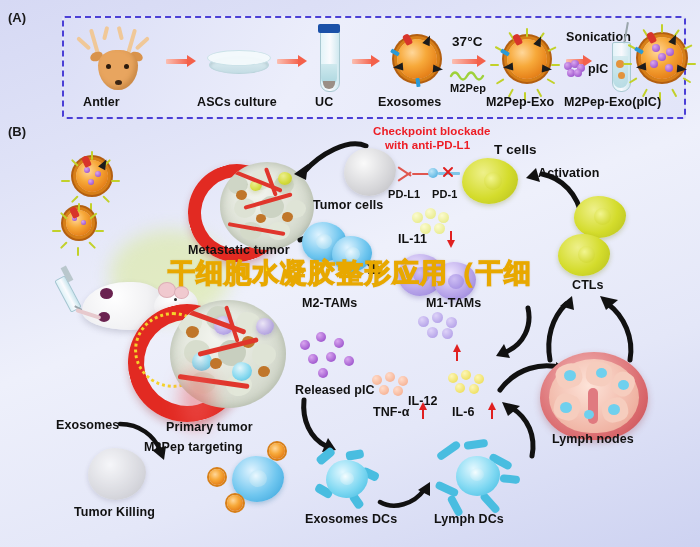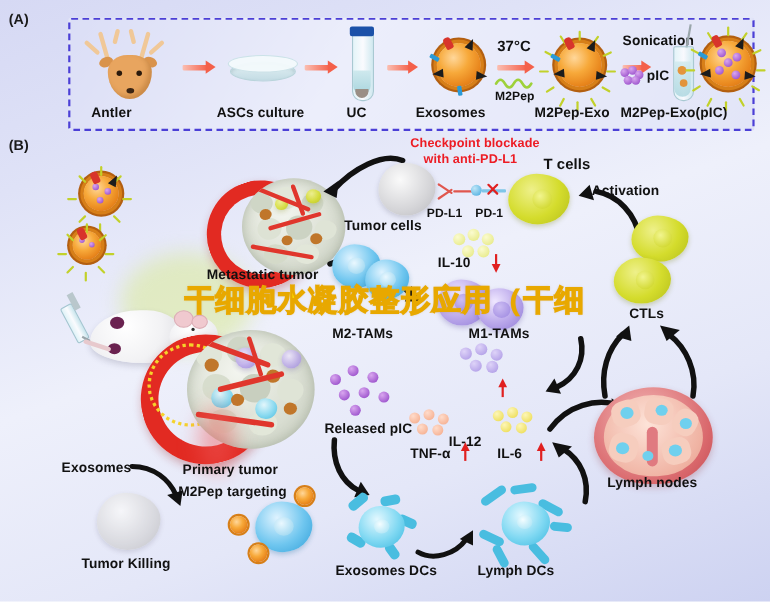--- a/index.html
+++ b/index.html
@@ -484,21 +484,21 @@
   </div>
   <div class="lbl md" style="left:572px;top:278px;">CTLs</div>
 
   <div class="abs" style="left:412px;top:208px;width:48px;height:30px;">
     <div class="cyt" style="left:0px;top:4px;width:11px;height:11px;background:radial-gradient(circle at 36% 32%,#fbfbd0,#e3e77a);"></div>
     <div class="cyt" style="left:13px;top:0px;width:11px;height:11px;background:radial-gradient(circle at 36% 32%,#fbfbd0,#e3e77a);"></div>
     <div class="cyt" style="left:26px;top:4px;width:11px;height:11px;background:radial-gradient(circle at 36% 32%,#fbfbd0,#e3e77a);"></div>
     <div class="cyt" style="left:8px;top:15px;width:11px;height:11px;background:radial-gradient(circle at 36% 32%,#fbfbd0,#e3e77a);"></div>
     <div class="cyt" style="left:22px;top:15px;width:11px;height:11px;background:radial-gradient(circle at 36% 32%,#fbfbd0,#e3e77a);"></div>
   </div>
-  <div class="lbl md" style="left:398px;top:232px;">IL-10</div>
+  <div class="lbl md" style="left:398px;top:232px;">IL-11</div>
   <div class="abs" style="left:446px;top:231px;width:10px;height:17px;">
     <div class="updown-stem" style="left:3.5px;top:0px;height:11px;"></div>
     <div class="updown dn-a" style="left:1px;top:9px;"></div>
   </div>
 
   <svg class="arr" style="left:298px;top:232px;width:96px;height:48px;">
     <path d="M2,8 C26,-2 56,14 74,34" stroke="#111" stroke-width="5" fill="none" stroke-linecap="round"></path>
     <polygon points="86,42 70,42 76,28" fill="#111"></polygon>
   </svg>
 
@@ -548,21 +548,21 @@
   <div class="lbl md" style="left:166px;top:420px;">Primary tumor</div>
 
   <svg class="arr" style="left:118px;top:420px;width:58px;height:46px;">
     <path d="M2,4 C22,4 36,16 42,30" stroke="#111" stroke-width="4.5" fill="none" stroke-linecap="round"></path>
     <polygon points="46,40 34,30 48,26" fill="#111"></polygon>
   </svg>
   <div class="lbl md" style="left:56px;top:418px;">Exosomes</div>
   <div class="cell cell-grey" style="left:88px;top:448px;width:58px;height:52px;opacity:.78;"></div>
   <div class="lbl md" style="left:74px;top:505px;">Tumor Killing</div>
 
-  <div class="lbl md" style="left:162px;top:440px;">M2Pep targeting</div>
+  <div class="lbl md" style="left:144px;top:440px;">M2Pep targeting</div>
   <div class="cell cell-blue" style="left:232px;top:456px;width:52px;height:46px;">
     <div class="nucleus" style="left:17px;top:14px;width:18px;height:17px;background:radial-gradient(circle at 38% 34%,#eaf8ff,#8fd1ee);"></div>
   </div>
   <div class="abs" style="left:266px;top:440px;width:22px;height:22px;">
     <div class="exo" style="left:3px;top:3px;width:16px;height:16px;box-shadow:0 0 0 2px #d77f18;"></div>
   </div>
   <div class="abs" style="left:206px;top:466px;width:22px;height:22px;">
     <div class="exo" style="left:3px;top:3px;width:16px;height:16px;box-shadow:0 0 0 2px #d77f18;"></div>
   </div>
   <div class="abs" style="left:224px;top:492px;width:22px;height:22px;">

